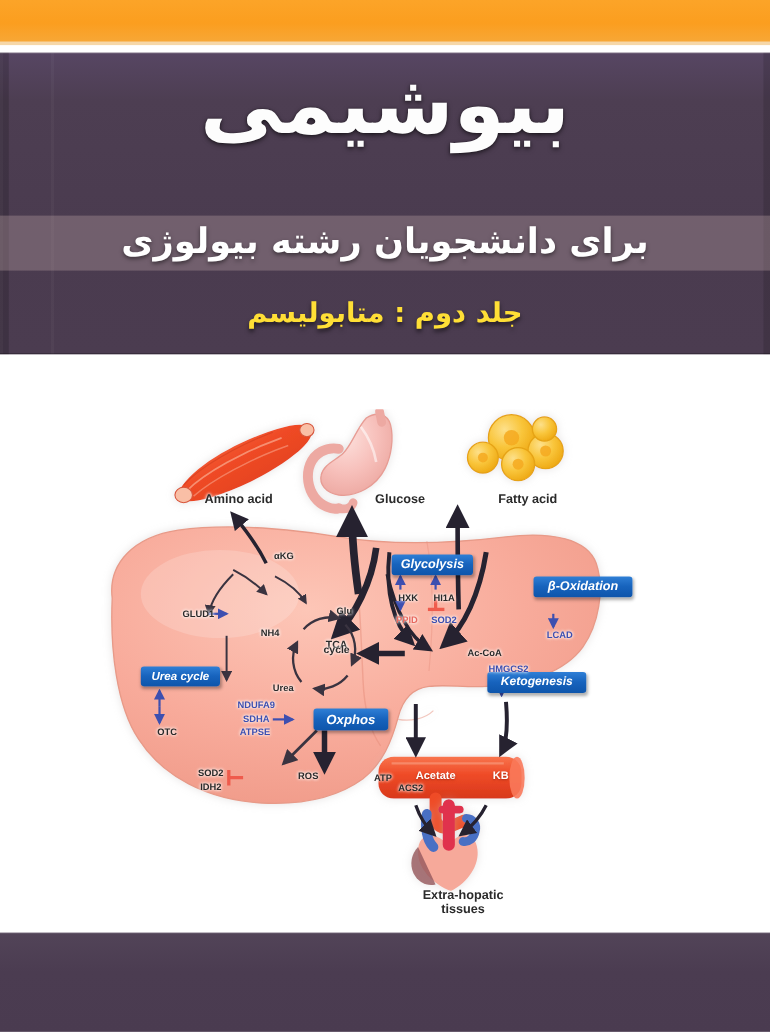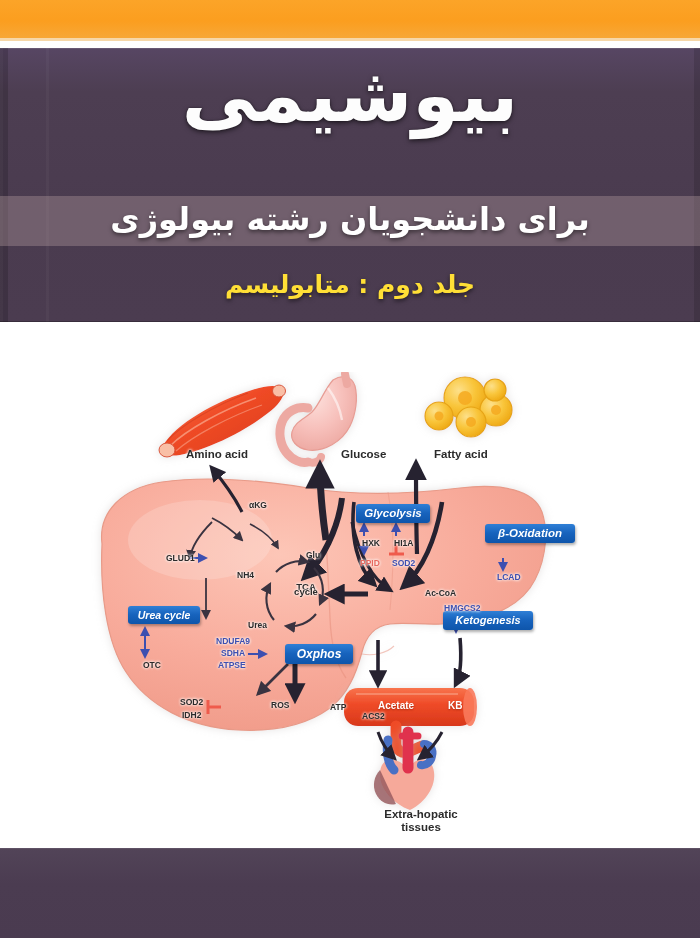--- a/index.html
+++ b/index.html
@@ -334,41 +334,41 @@
         <path d="M452 360 C446 372 438 380 430 386" marker-end="url(#ar)"></path>
 
         <path d="M388 268 C388 290 388 304 388 312" stroke-width="3.6" marker-end="url(#ar)"></path>
         <path d="M470 266 C472 290 470 304 466 312" stroke-width="3.6" marker-end="url(#ar)"></path>
       </g>
 
     </svg>
 
     <div class="dg-label dg-organ" style="left:186px;top:76px;">Amino acid</div>
     <div class="dg-label dg-organ" style="left:341px;top:76px;">Glucose</div>
-    <div class="dg-label dg-organ" style="left:434px;top:76px;">Fatty acid</div>
+    <div class="dg-label dg-organ" style="left:453px;top:76px;">Fatty acid</div>
 
     <div class="dg-label dg-organ dg-center" style="left:371px;top:436px;width:100px;">Extra-hopatic</div>
     <div class="dg-label dg-organ dg-center" style="left:371px;top:449px;width:100px;">tissues</div>
 
     <div class="dg-box" style="left:356px;top:132px;width:74px;height:19px;line-height:19px;font-size:11.5px;">Glycolysis</div>
     <div class="dg-box" style="left:485px;top:152px;width:90px;height:19px;line-height:19px;font-size:11.5px;">β-Oxidation</div>
     <div class="dg-box" style="left:128px;top:234px;width:72px;height:18px;line-height:18px;font-size:10.5px;">Urea cycle</div>
     <div class="dg-box" style="left:443px;top:239px;width:90px;height:19px;line-height:19px;font-size:11px;">Ketogenesis</div>
     <div class="dg-box" style="left:285px;top:272px;width:68px;height:20px;line-height:20px;font-size:12px;">Oxphos</div>
 
     <div class="dg-label dg-small" style="left:206px;top:128px;">αKG</div>
     <div class="dg-label dg-small" style="left:263px;top:178px;">Glu</div>
     <div class="dg-label dg-small" style="left:194px;top:198px;">NH4</div>
     <div class="dg-label dg-small" style="left:205px;top:248px;">Urea</div>
 
     <div class="dg-label dg-tca" style="left:284px;top:209px;width:44px;">TCA</div>
     <div class="dg-label dg-tca" style="left:284px;top:214px;width:44px;">cycle</div>
 
     <div class="dg-label dg-small" style="left:382px;top:216px;">Ac-CoA</div>
-    <div class="dg-label dg-small" style="left:287px;top:330px;">ATP</div>
+    <div class="dg-label dg-small" style="left:297px;top:330px;">ATP</div>
     <div class="dg-label dg-small" style="left:228px;top:328px;">ROS</div>
 
     <div class="dg-label dg-gene" style="left:166px;top:181px;">GLUD1</div>
     <div class="dg-label dg-gene" style="left:143px;top:288px;">OTC</div>
 
     <div class="dg-label dg-gene" style="left:362px;top:166px;">HXK</div>
     <div class="dg-label dg-gene" style="left:394px;top:166px;">HI1A</div>
     <div class="dg-label dg-gene-red" style="left:360px;top:186px;">PPID</div>
     <div class="dg-label dg-gene-blue" style="left:392px;top:186px;">SOD2</div>
 

